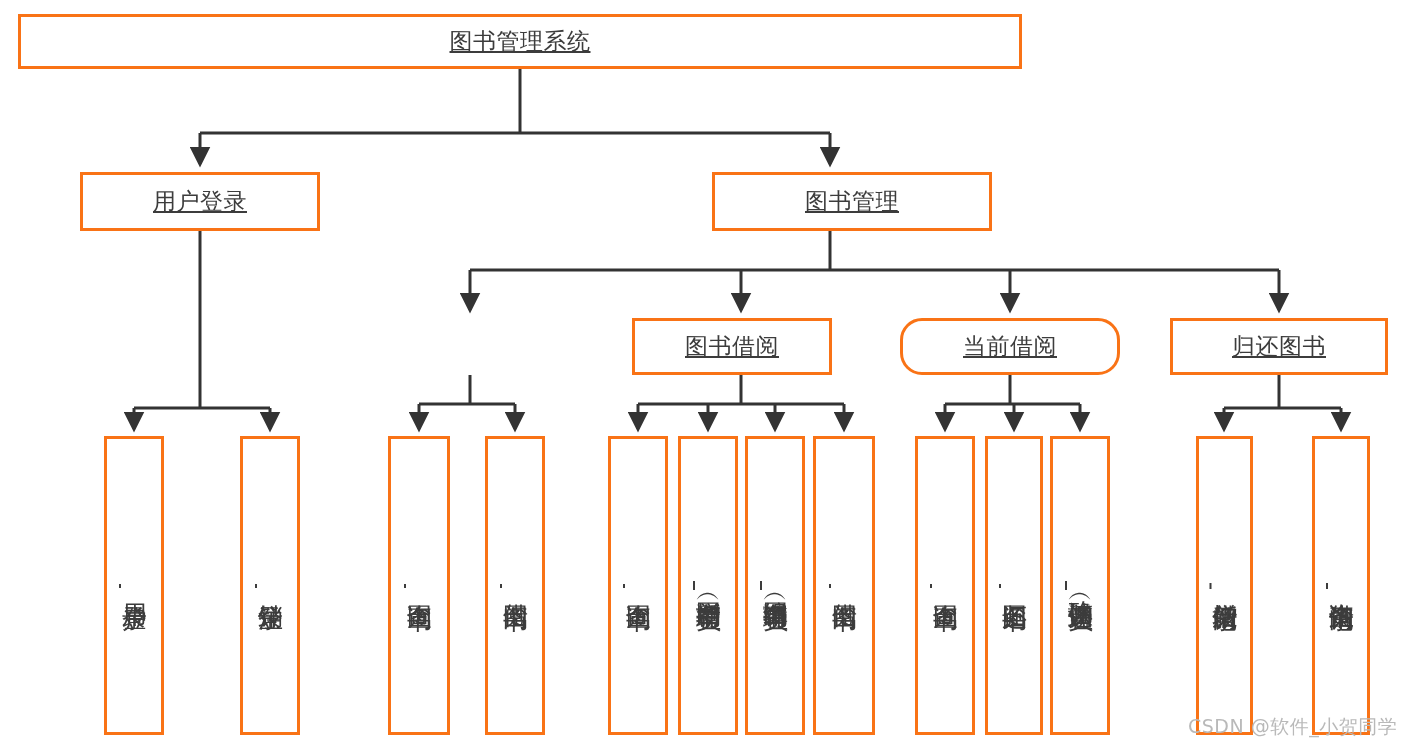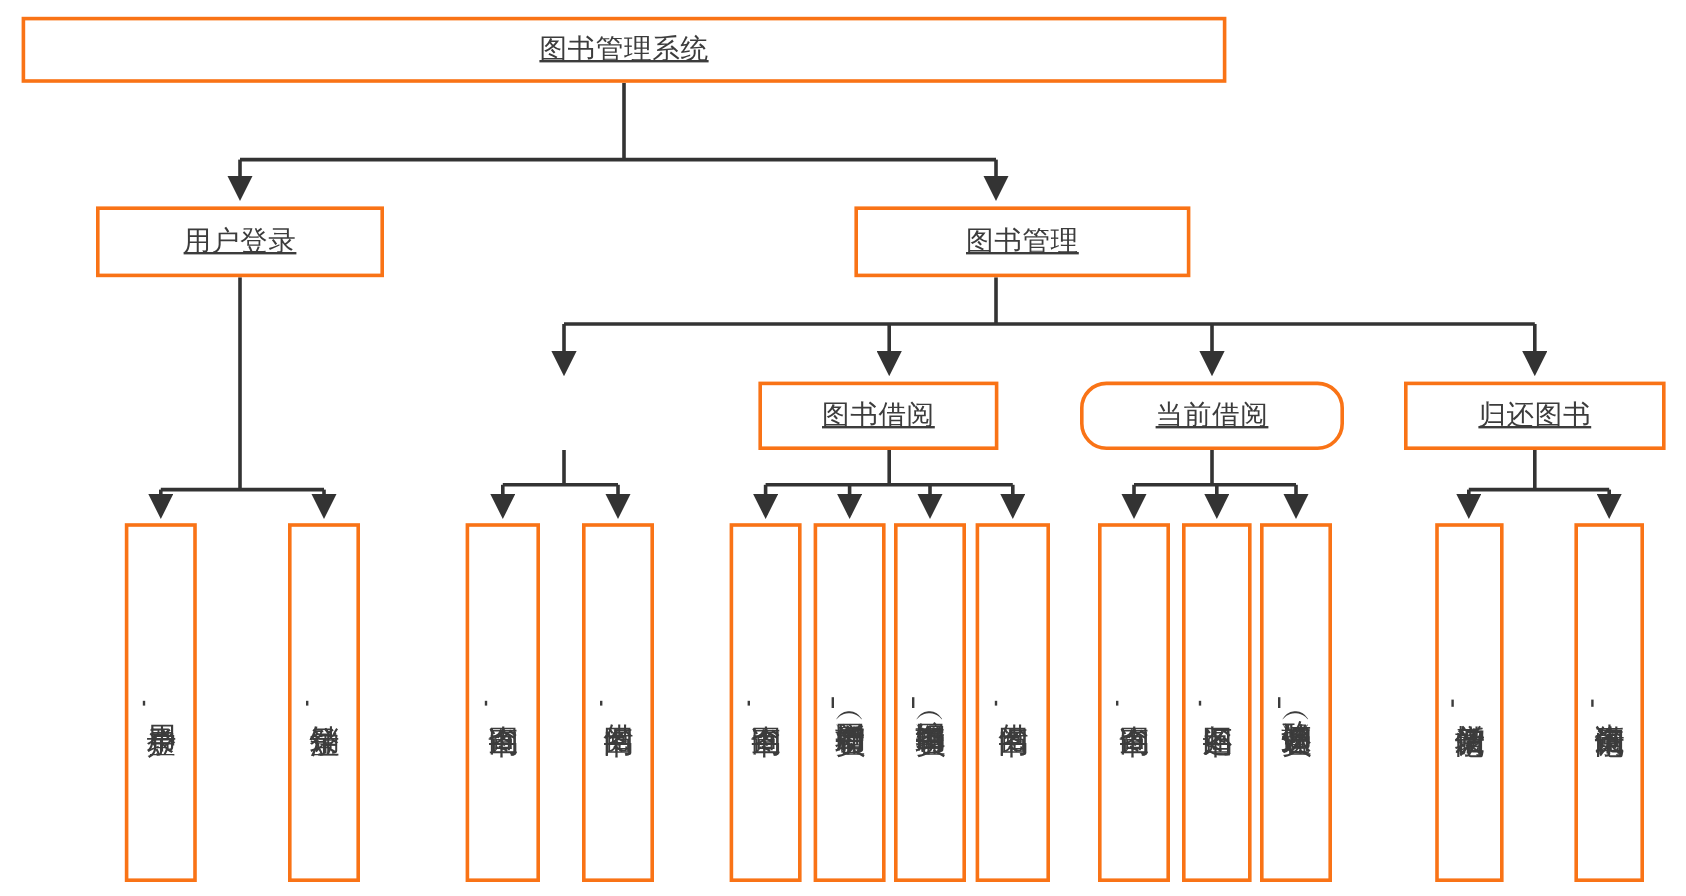--- a/index.html
+++ b/index.html
@@ -184,14 +184,15 @@
   <div class="node vert" style="left:1050px; top:436px; width:60px; height:299px;">
     <span class="label">确认归还（管理员）</span>
   </div>
   <div class="node vert" style="left:1196px; top:436px; width:57px; height:299px;">
     <span class="label">新增借阅记录</span>
   </div>
   <div class="node vert" style="left:1312px; top:436px; width:58px; height:299px;">
     <span class="label">查询借阅记录</span>
   </div>
 
+  <div class="watermark" style="left:1188px; top:714px;">CSDN @软件_小贺同学</div>
 
 </div>
 
 </body></html>

